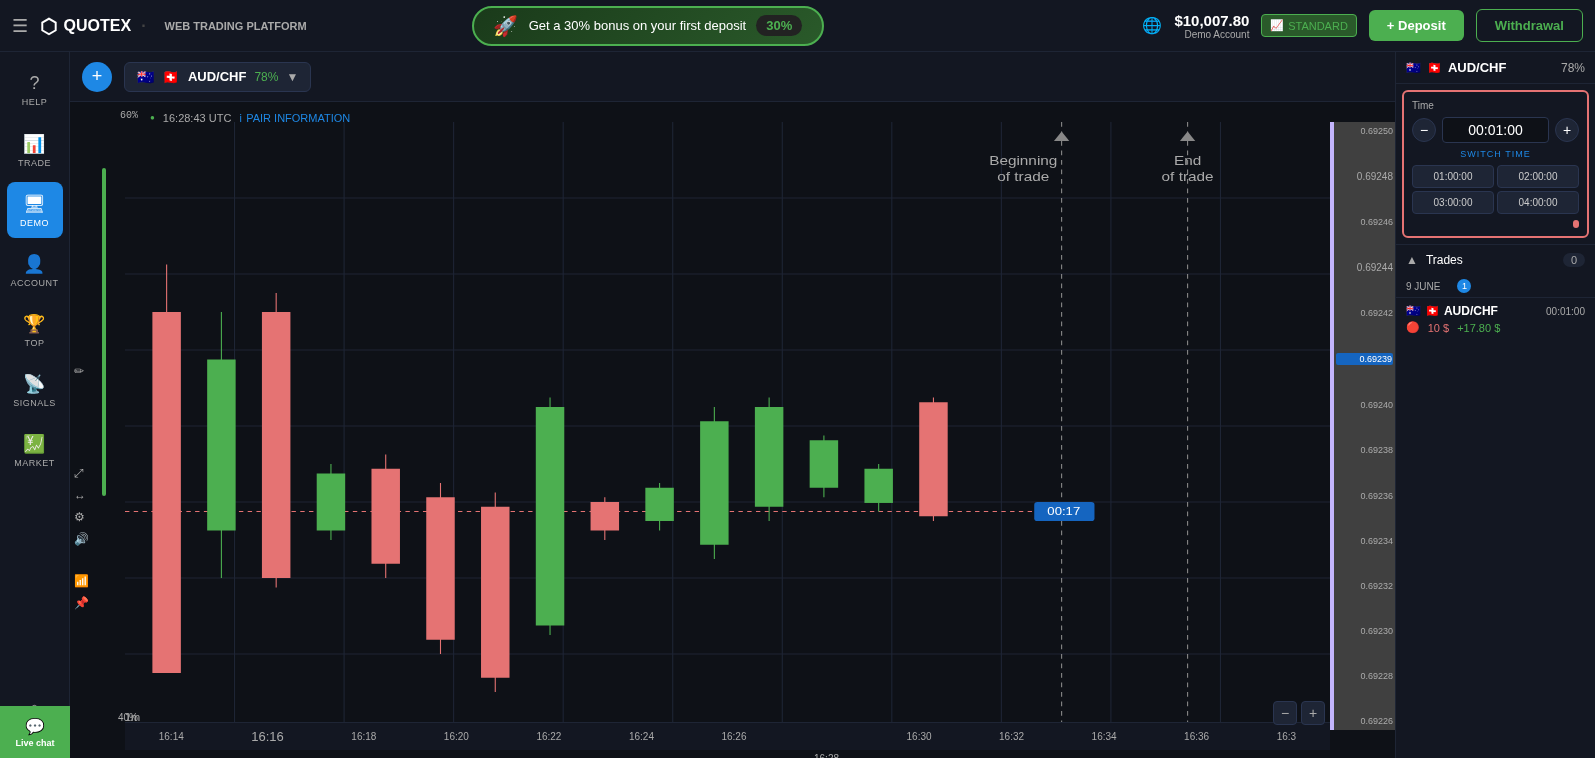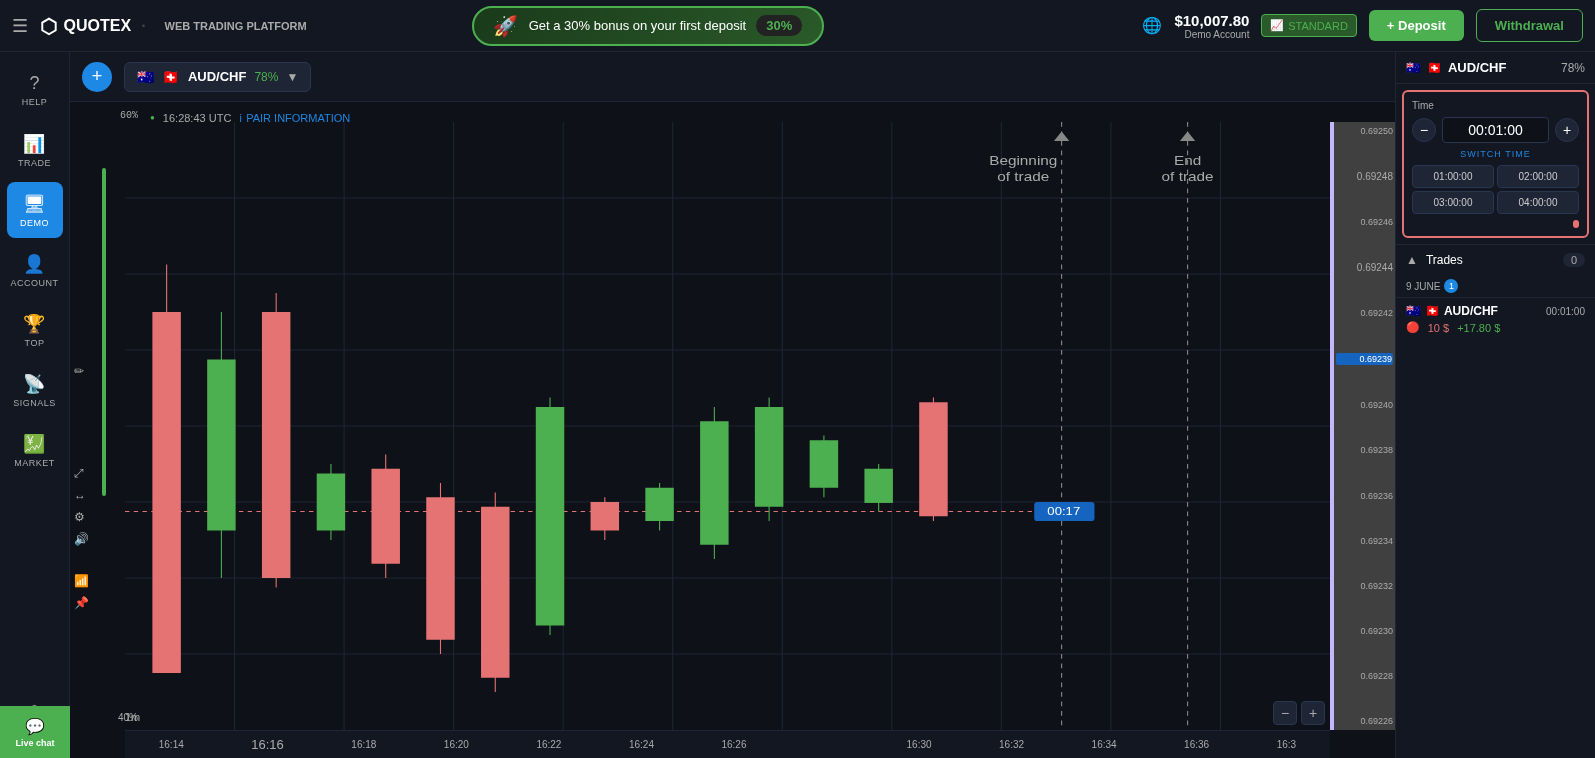--- a/index.html
+++ b/index.html
@@ -74,21 +74,21 @@
     .time-grid-btn.active { background: #4caf50; border-color: #4caf50; color: #fff; }
     .time-grid-2col { display: grid; grid-template-columns: 1fr 1fr; gap: 3px; margin-top: 3px; }
     .time-grid-btn-wide { background: #1e2535; border: 1px solid #2a3550; border-radius: 4px; padding: 5px 4px; color: #ccc; font-size: 10px; cursor: pointer; text-align: center; }
 
     
     .trades-header { padding: 8px 10px; display: flex; align-items: center; gap: 8px; border-top: 1px solid #1e2535; }
     .trades-arrow { color: #aaa; font-size: 12px; cursor: pointer; }
     .trades-label { flex: 1; font-size: 12px; color: #fff; }
     .trades-count { background: #1e2535; border-radius: 10px; padding: 1px 8px; color: #aaa; font-size: 11px; }
 
-    .trades-date { padding: 4px 10px; color: #aaa; font-size: 10px; display: flex; align-items: center; gap: 4px; }
+    .trades-date { padding: 4px 10px; color: #aaa; font-size: 10px; display: flex; align-items: center; gap: 17px; }
     .trades-date-badge { background: #1e88e5; border-radius: 50%; width: 14px; height: 14px; display: flex; align-items: center; justify-content: center; color: #fff; font-size: 9px; }
 
     .trade-item { padding: 6px 10px; border-top: 1px solid #1e2535; }
     .trade-item-header { display: flex; align-items: center; gap: 4px; margin-bottom: 3px; }
     .trade-pair { font-size: 12px; font-weight: bold; color: #fff; flex: 1; }
     .trade-duration { color: #aaa; font-size: 10px; }
     .trade-values { display: flex; align-items: center; gap: 8px; }
     .trade-amount { color: #e57373; font-size: 11px; }
     .trade-profit { color: #4caf50; font-size: 11px; }
 
@@ -312,21 +312,21 @@
           <span style="color:#aaa; font-size:9px; text-align:right;">0.69238</span>
           <span style="color:#aaa; font-size:9px; text-align:right;">0.69236</span>
           <span style="color:#aaa; font-size:9px; text-align:right;">0.69234</span>
           <span style="color:#aaa; font-size:9px; text-align:right;">0.69232</span>
           <span style="color:#aaa; font-size:9px; text-align:right;">0.69230</span>
           <span style="color:#aaa; font-size:9px; text-align:right;">0.69228</span>
           <span style="color:#aaa; font-size:9px; text-align:right;">0.69226</span>
         </div>
       </div>
 
-      <div style="position:absolute; bottom:0; left:55px; right:65px; height:28px; background:#131722; display:flex; align-items:center; justify-content:space-around; border-top:1px solid #1e2535;">
+      <div style="position:absolute; bottom:8px; left:55px; right:65px; height:28px; background:#131722; display:flex; align-items:center; justify-content:space-around; border-top:1px solid #1e2535;">
         <span style="color:#aaa; font-size:10px;">16:14</span>
         <span style="color:#aaa; font-size:13px;">16:16</span>
         <span style="color:#aaa; font-size:10px;">16:18</span>
         <span style="color:#aaa; font-size:10px;">16:20</span>
         <span style="color:#aaa; font-size:10px;">16:22</span>
         <span style="color:#aaa; font-size:10px;">16:24</span>
         <span style="color:#aaa; font-size:10px;">16:26</span>
         <span style="color:#aaa; font-size:10px;margin-top:43px;">16:28</span>
         <span style="color:#aaa; font-size:10px;">16:30</span>
         <span style="color:#aaa; font-size:10px;">16:32</span>

